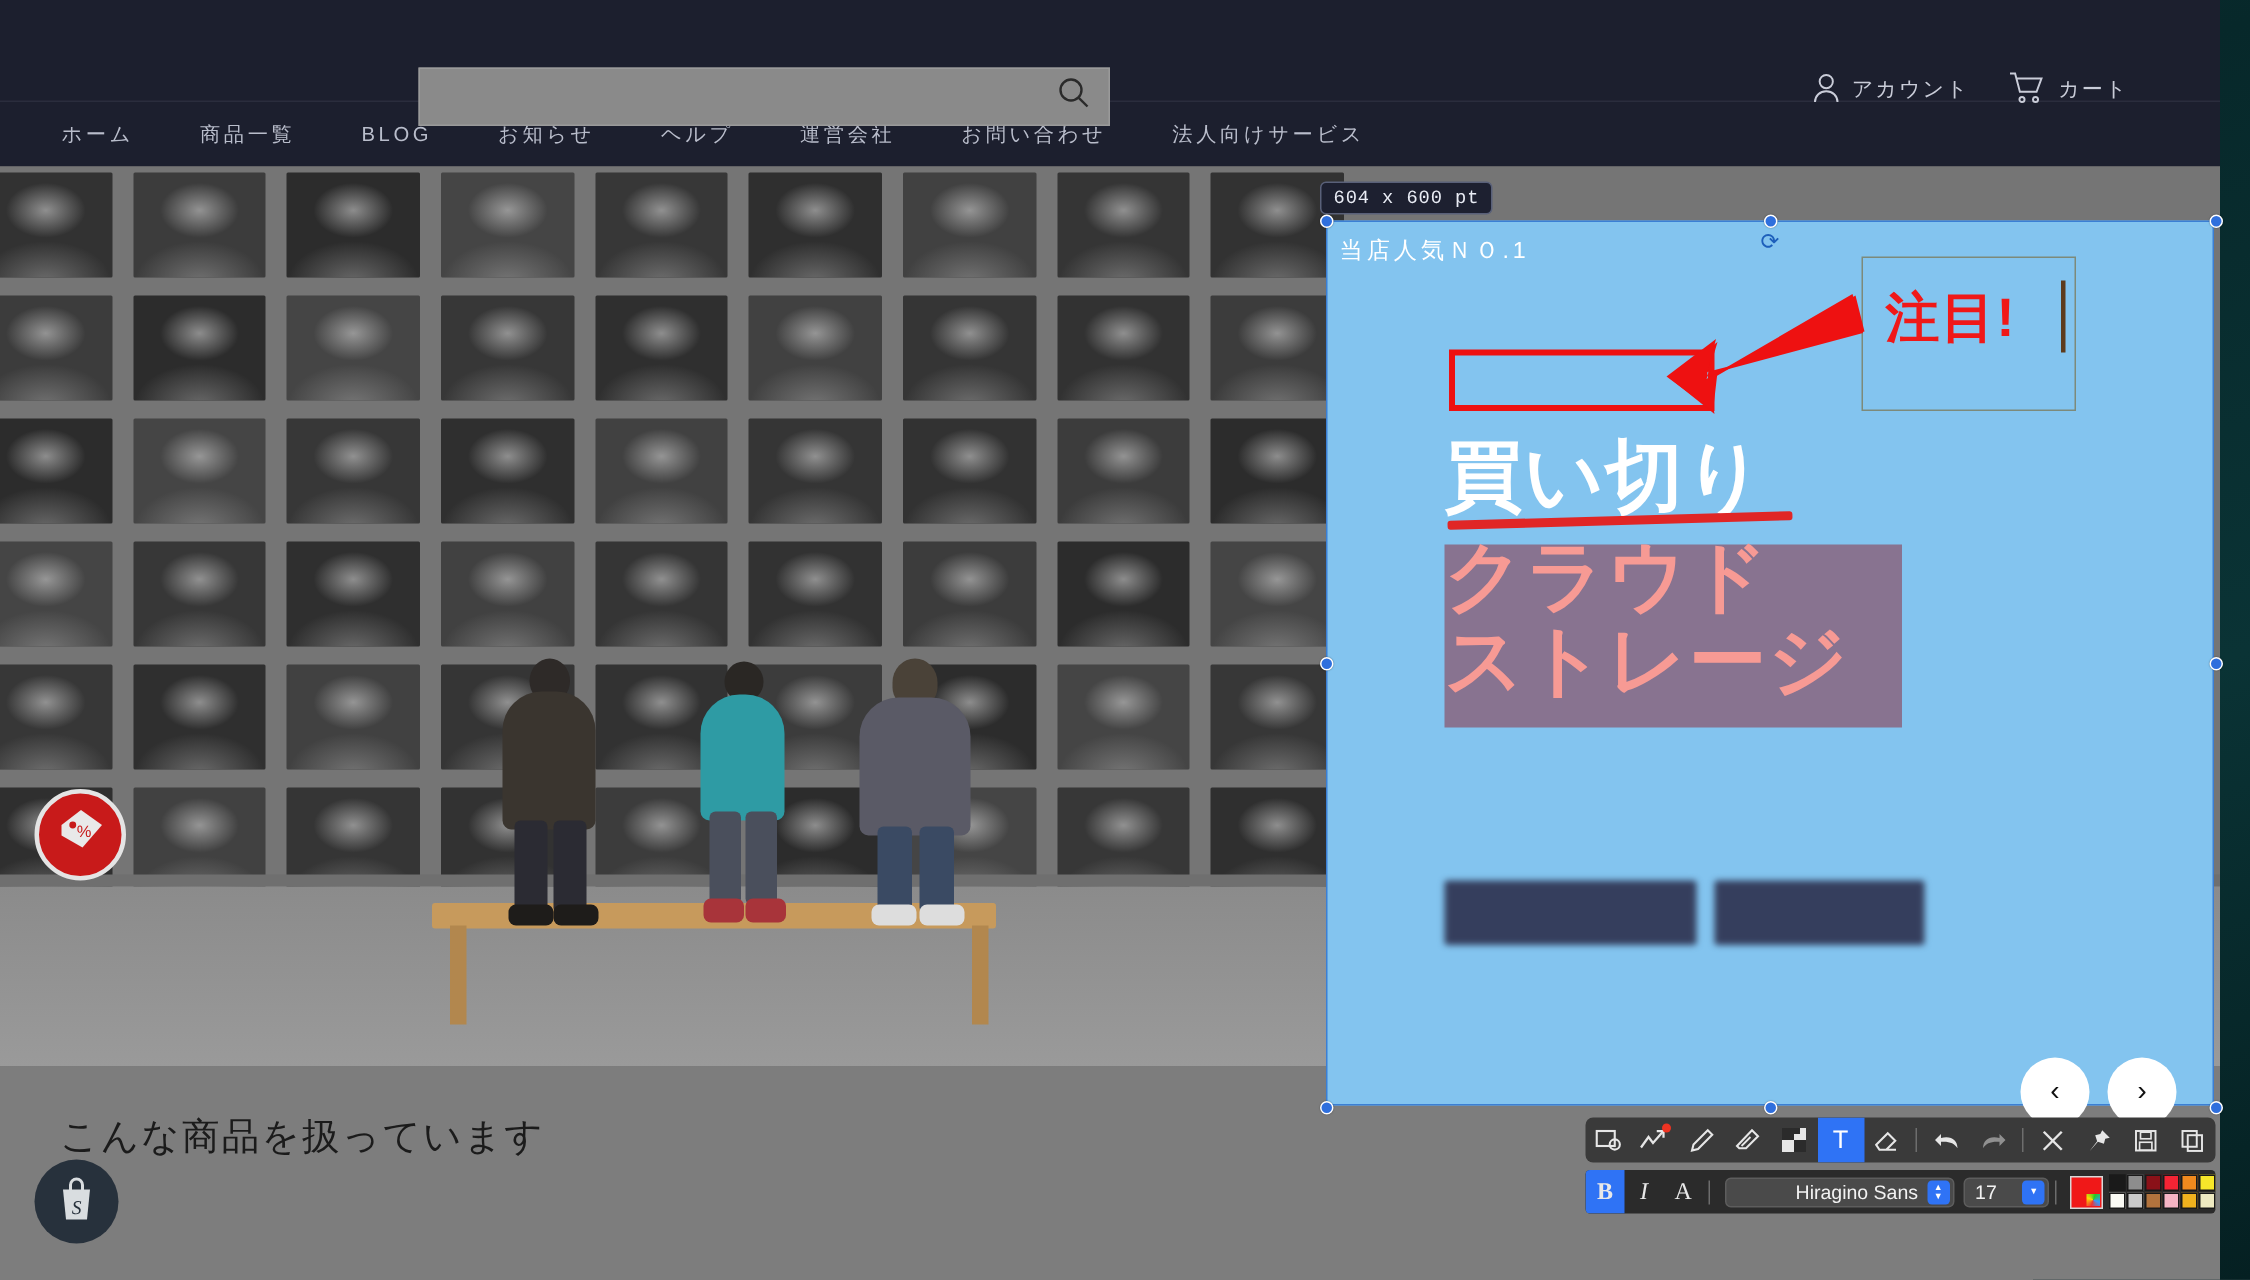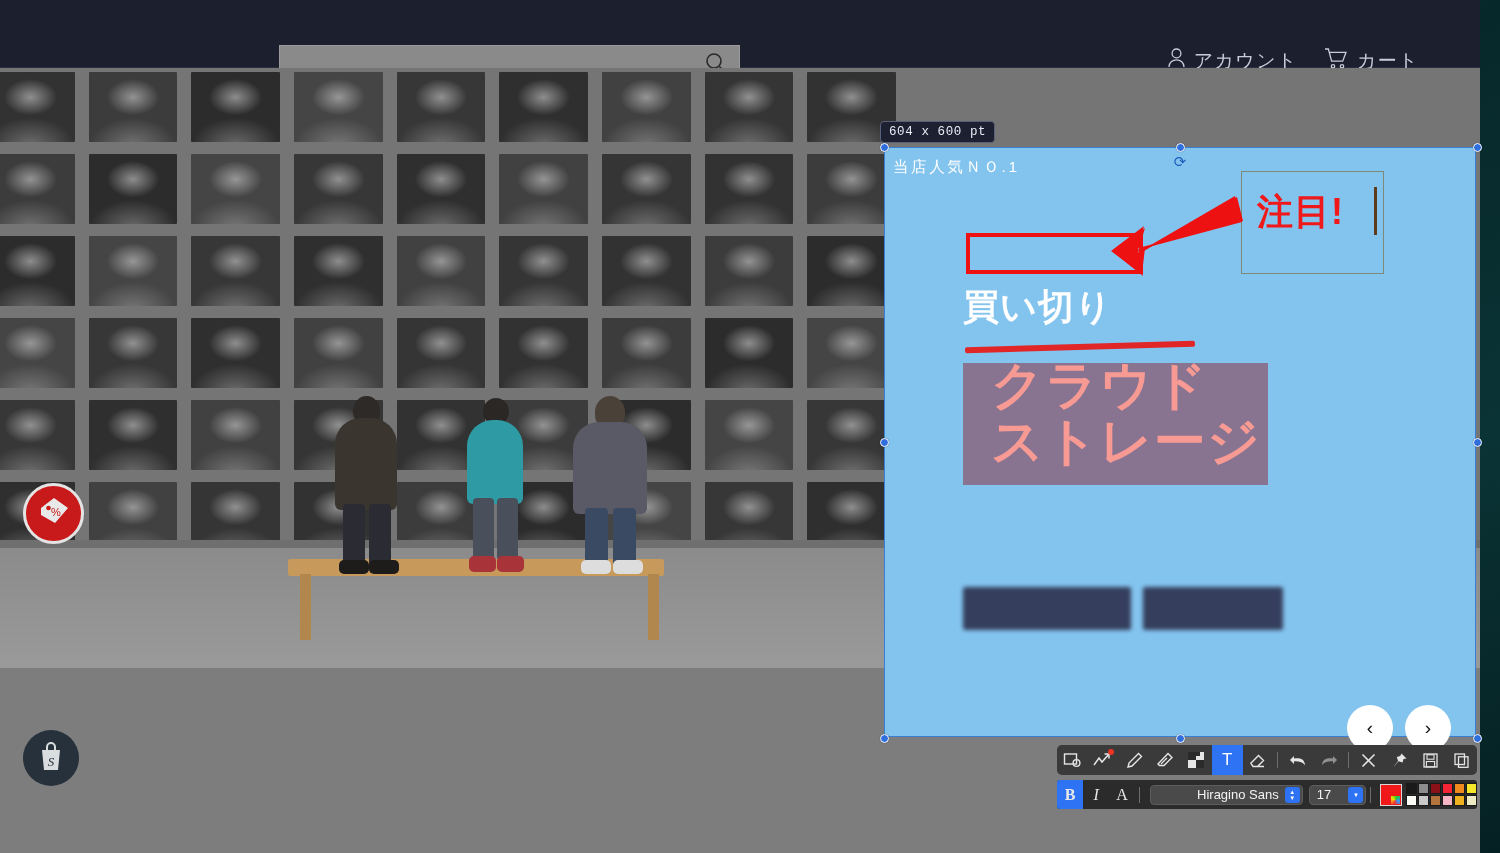--- a/index.html
+++ b/index.html
@@ -56,21 +56,21 @@
     position: absolute; left: 279px; top: 45px;
     width: 461px; height: 39px;
     background: #8a8a8a; border: 1px solid #9a9a9a;
     display: flex; align-items: center; justify-content: flex-end;
     padding-right: 12px;
   }
   .header-actions {
     position: absolute; right: 61px; top: 48px;
     display: flex; align-items: center; gap: 26px;
   }
-  .hact { display: flex; gap: 9px; color: #c9ccd8; font-size: 19px; letter-spacing: 1.4px; }
+  .hact { display: flex; align-items: center; gap: 9px; color: #c9ccd8; font-size: 14px; letter-spacing: 1.4px; }
 
   
   .nav {
     height: 43px; background: #1c1f2e;
     display: flex; align-items: center; padding-left: 41px; gap: 44px;
   }
   .nav-item { color: #b9bdcb; font-size: 13.5px; letter-spacing: 2.4px; white-space: nowrap; }
 
   
   .hero {
@@ -162,35 +162,35 @@
   .sel-badge-box {
     position:absolute; left:81px; top:85px; width:177px; height:41px;
     border:4px solid #ee1111;
   }
   .sel-badge-text {
     position:absolute; left:8px; top:9px; color:#ffffff;
     font-size:15.5px; letter-spacing:2.6px; white-space:nowrap;
   }
   .sel-h1 {
     position:absolute; left:78px; top:135px;
-    color:#ffffff; font-size:36px; font-weight:bold;
+    color:#ffffff; font-size:52px; font-weight:bold;
     letter-spacing:1px; white-space:nowrap;
   }
   .sel-underline {
     position:absolute; left:80px; top:196px; width:230px; height:6px;
     background:#e02626; transform:rotate(-1.6deg); border-radius:2px;
   }
   .sel-h2wrap {
     position:absolute; left:78px; top:215px; width:305px; height:122px;
     background:rgba(138,83,107,.72);
   }
   .sel-h2 {
     position:absolute; left:78px; top:209px;
     color:#f79a94; font-size:52px; font-weight:bold; line-height:56px;
-    letter-spacing:1px; white-space:nowrap;margin-left:28px;
+    letter-spacing:1px; white-space:nowrap;
   }
   .sel-lead {
     position:absolute; left:78px; top:360px; width:440px;
     color:#ffffff; font-size:16.5px; line-height:32px; letter-spacing:.6px;
   }
   .sel-btn {
     position:absolute; top:439px; height:43px;
     background:#353e5d; border-radius:2px;
     filter: blur(2.2px);
   }
@@ -316,20 +316,30 @@
               <path d="M1 1h3.4l3.2 12.2h11.1L22 4.3H5.6" fill="none" stroke="#c9ccd8" stroke-width="1.3"></path>
               <circle cx="9" cy="18.3" r="1.7" fill="none" stroke="#c9ccd8" stroke-width="1.3"></circle>
               <circle cx="18" cy="18.3" r="1.7" fill="none" stroke="#c9ccd8" stroke-width="1.3"></circle>
             </svg>
         </span>
         <span>カート</span>
       </div>
     </div>
   </div>
 
+  <div class="nav">
+    <span class="nav-item">ホーム</span>
+    <span class="nav-item">商品一覧</span>
+    <span class="nav-item">BLOG</span>
+    <span class="nav-item">お知らせ</span>
+    <span class="nav-item">ヘルプ</span>
+    <span class="nav-item">運営会社</span>
+    <span class="nav-item">お問い合わせ</span>
+    <span class="nav-item">法人向けサービス</span>
+  </div>
 
   <div class="hero">
     <div class="photowall">
       <div class="pw-grid" id="pwgrid">
           <div class="pw-cell" style="background: rgb(50, 50, 50);"></div>
           <div class="pw-cell" style="background: rgb(60, 60, 60);"></div>
           <div class="pw-cell" style="background: rgb(44, 44, 44);"></div>
           <div class="pw-cell" style="background: rgb(69, 69, 69);"></div>
           <div class="pw-cell" style="background: rgb(55, 55, 55);"></div>
           <div class="pw-cell" style="background: rgb(47, 47, 47);"></div>
@@ -431,20 +441,21 @@
         <svg width="34" height="34" viewBox="0 0 34 34">
           <path d="M4 13 L17 3 L31 13 L18 28 L4 20 Z" fill="#e9e9e9"></path>
           <circle cx="11.5" cy="13" r="2.3" fill="#c81a1a"></circle>
           <text x="19" y="21" font-size="11" fill="#c81a1a" font-family="Liberation Sans, sans-serif" text-anchor="middle">%</text>
         </svg>
       </span>
     </div>
   </div>
 
   <div class="lower">
+    <div class="lower-title">こんな商品を扱っています</div>
     <div class="shop-badge">
       <span>
         <svg width="30" height="32" viewBox="0 0 30 32">
           <path d="M6 10h18l-2 20H8z" fill="#d9dde0"></path>
           <path d="M11 12V7a4 4 0 0 1 8 0v5" fill="none" stroke="#d9dde0" stroke-width="2"></path>
           <text x="15" y="26" font-size="13" fill="#27313c" font-family="Liberation Serif, serif" font-style="italic" text-anchor="middle">S</text>
         </svg>
       </span>
     </div>
 

